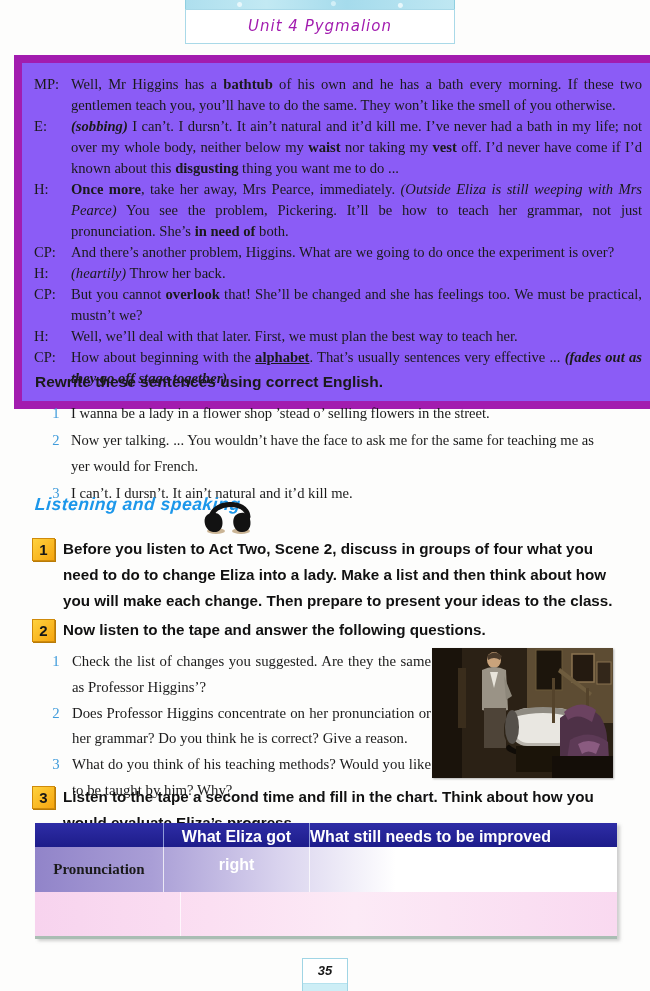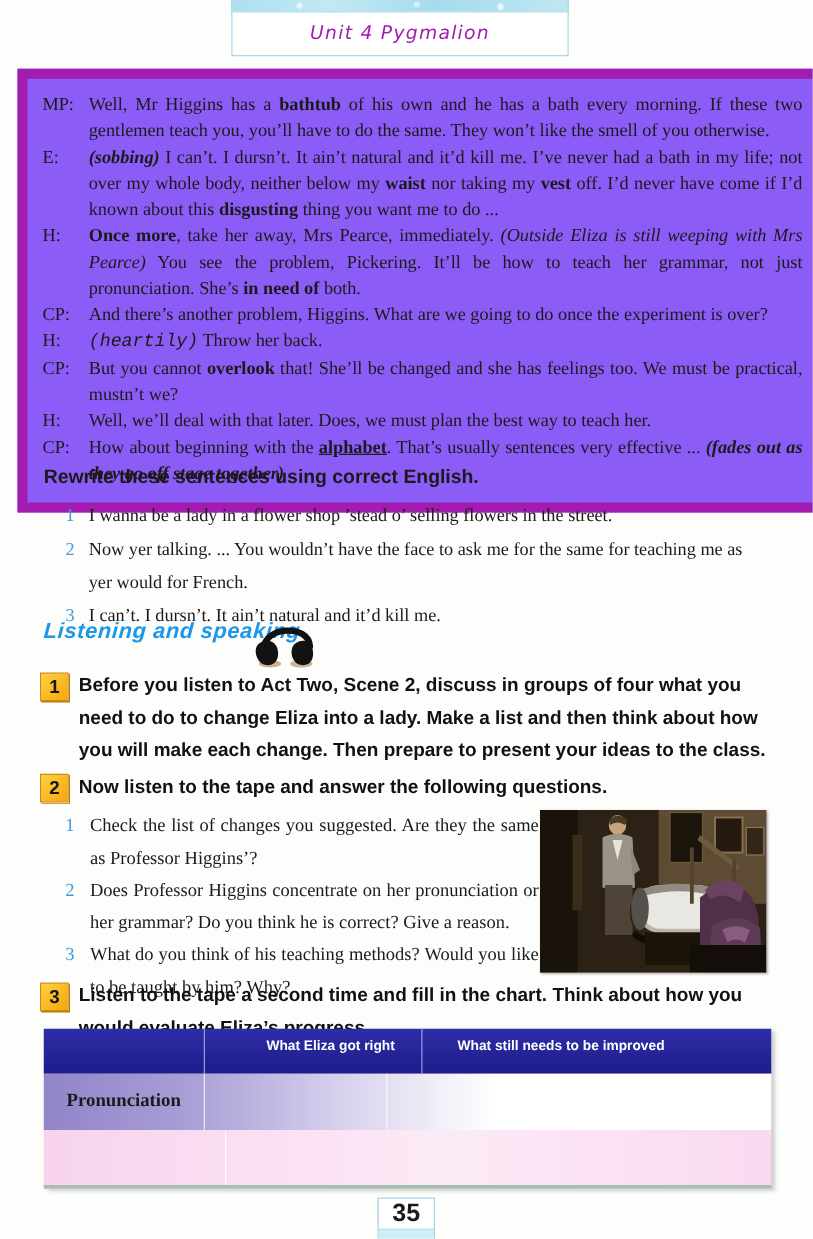--- a/index.html
+++ b/index.html
@@ -75,22 +75,22 @@
   .movie-still{
     position:absolute;left:432px;top:648px;width:181px;height:130px;
     background:#241b12;overflow:hidden;box-shadow:1px 1px 2px rgba(0,0,0,.3);
   }
   
   .chart-table{
     position:absolute;left:35px;top:823px;width:582px;
     border-bottom:3px solid #a9bdb3;box-shadow:3px 2px 3px rgba(120,120,120,.35);
   }
   .chart-header{
-    display:flex;height:36px;background:linear-gradient(180deg,#2e2da6,#1d1c8a);
-    color:#fff;font-family:"Liberation Sans", sans-serif;font-weight:bold;font-size:11px;gap:28px;
+    display:flex;height:24px;background:linear-gradient(180deg,#2e2da6,#1d1c8a);
+    color:#fff;font-family:"Liberation Sans", sans-serif;font-weight:bold;font-size:16px;
   }
   .chart-header .c1{flex:0 0 128px;border-right:1px solid #8f9bd8;}
   .chart-header .c2{flex:0 0 145px;text-align:center;line-height:28px;border-right:1px solid #8f9bd8;}
   .chart-header .c3{flex:1;text-align:left;line-height:28px;}
   .chart-row{display:flex;font-family:"Liberation Serif", serif;text-align:right;}
   .row-pronunciation{
     height:45px;
     background:linear-gradient(90deg,#9184c9 0%,#a99ed6 20%,#d9d3ee 42%,#ffffff 62%,#ffffff 100%);
   }
   .row-grammar{
@@ -102,22 +102,22 @@
     font-weight:bold;font-size:15px;border-right:1px solid rgba(255,255,255,.75);
   }
   .row-cell1{flex:0 0 145px;border-right:1px solid rgba(255,255,255,.75);}
   .row-cell2{flex:1;}
   
   .page-num-box{
     position:absolute;left:302px;top:958px;width:44px;height:40px;
     border:1px solid #a0d5e5;background:#fff;text-align:center;
   }
   .page-num{
-    font-family:"Liberation Sans", sans-serif;font-weight:bold;font-size:20px;
-    line-height:24px;display:block;
+    font-family:"Liberation Sans", sans-serif;font-weight:bold;font-size:13px;
+    line-height:24px;display:block;font-style:italic;
   }
   .page-num-strip{height:10px;background:#cdeef6;border-top:1px solid #b5e2ee;}
 </style>
 </head>
 <body>
 
 <div class="unit-header">
   <div class="unit-band"></div>
   <div class="unit-box">
     <span class="unit-title">Unit 4 Pygmalion</span>
@@ -137,29 +137,29 @@
       <div class="dline">
         <span class="dspeaker">H:</span>
         <div class="dtext"><span style="font-weight: bold;">Once more</span><span>, take her away, Mrs Pearce, immediately. </span><span style="font-style: italic;">(Outside Eliza is still weeping with Mrs Pearce)</span><span> You see the problem, Pickering. It’ll be how to teach her grammar, not just pronunciation. She’s </span><span style="font-weight: bold;">in need of</span><span> both.</span></div>
       </div>
       <div class="dline">
         <span class="dspeaker">CP:</span>
         <div class="dtext"><span>And there’s another problem, Higgins. What are we going to do once the experiment is over?</span></div>
       </div>
       <div class="dline">
         <span class="dspeaker">H:</span>
-        <div class="dtext"><span style="font-style: italic; font-family: Liberation Mono, monospace;">(heartily)</span><span> Throw her back.</span></div>
+        <div class="dtext"><span style="font-style: italic;">(heartily)</span><span> Throw her back.</span></div>
       </div>
       <div class="dline">
         <span class="dspeaker">CP:</span>
         <div class="dtext"><span>But you cannot </span><span style="font-weight: bold;">overlook</span><span> that! She’ll be changed and she has feelings too. We must be practical, mustn’t we?</span></div>
       </div>
       <div class="dline">
         <span class="dspeaker">H:</span>
-        <div class="dtext"><span>Well, we’ll deal with that later. Does, we must plan the best way to teach her.</span></div>
+        <div class="dtext"><span>Well, we’ll deal with that later. First, we must plan the best way to teach her.</span></div>
       </div>
       <div class="dline">
         <span class="dspeaker">CP:</span>
         <div class="dtext"><span>How about beginning with the </span><span style="font-weight: bold; text-decoration: underline;">alphabet</span><span>. That’s usually sentences very effective ... </span><span style="font-weight: bold; font-style: italic;">(fades out as they go off stage together)</span></div>
       </div>
     </div>
 </div>
 
 <div class="rewrite-heading">Rewrite these sentences using correct English.</div>
 <div class="rewrite-list">

